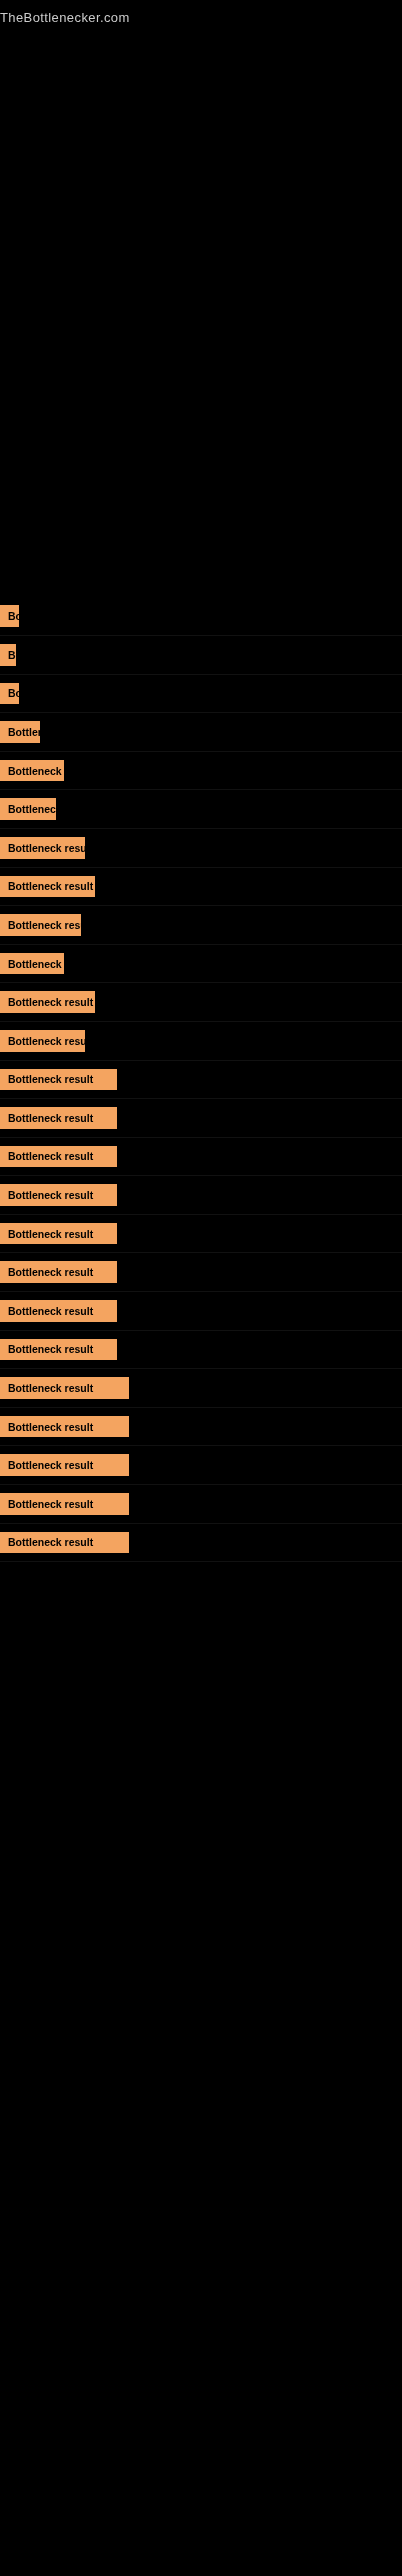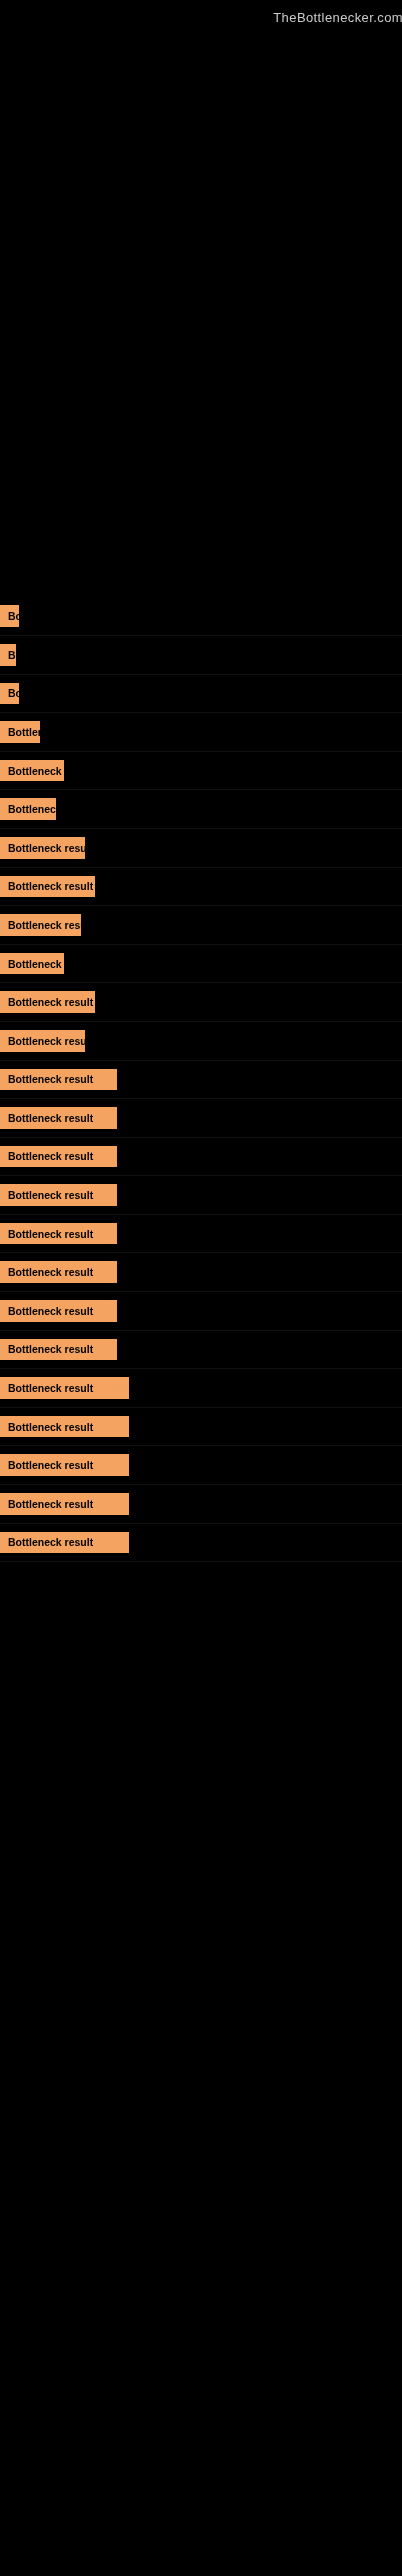--- a/index.html
+++ b/index.html
@@ -10,21 +10,21 @@
 
     body {
       background-color: #000000;
       width: 403px;
       min-height: 2576px;
       font-family: Arial, sans-serif;
       position: relative;
     }
 
     .site-title {
-      text-align: right;
+      text-align: left;
       color: #cccccc;
       font-size: 13px;
       padding: 9.7px 0;
       letter-spacing: 0.4px;
     }
 
     .chart-area {
       width: 100%;
       height: 547px;
       background-color: #000000;

